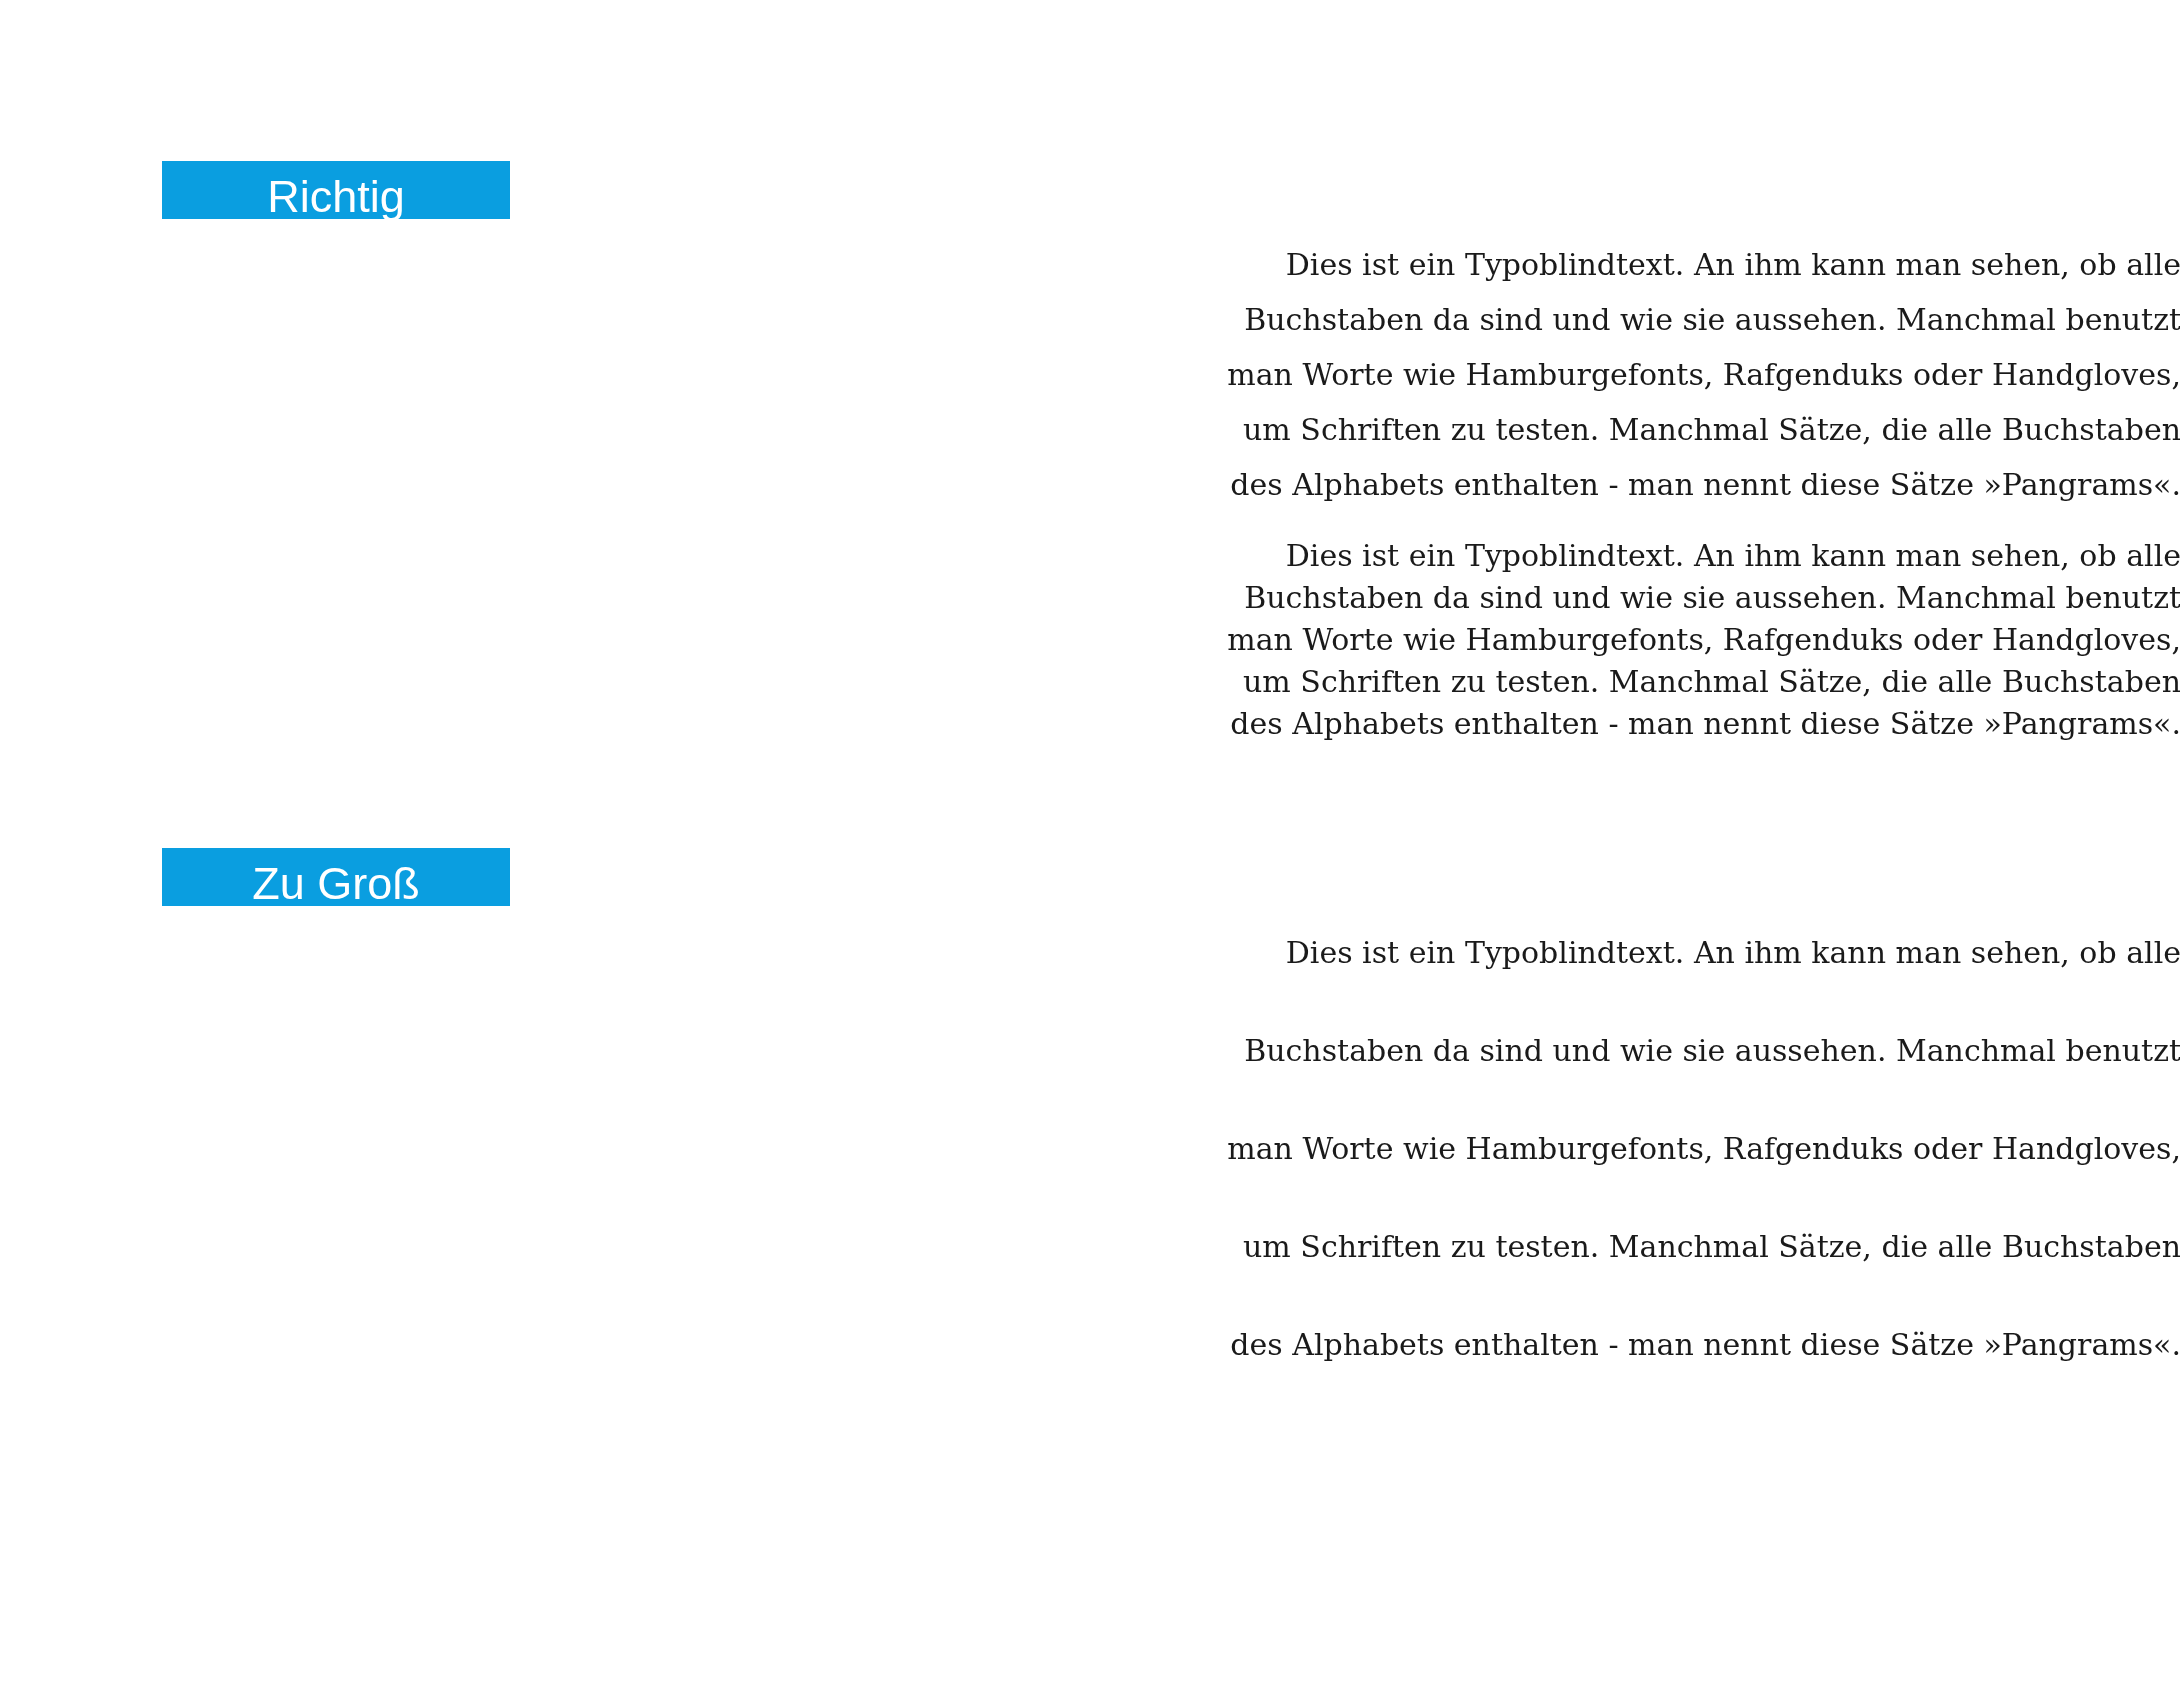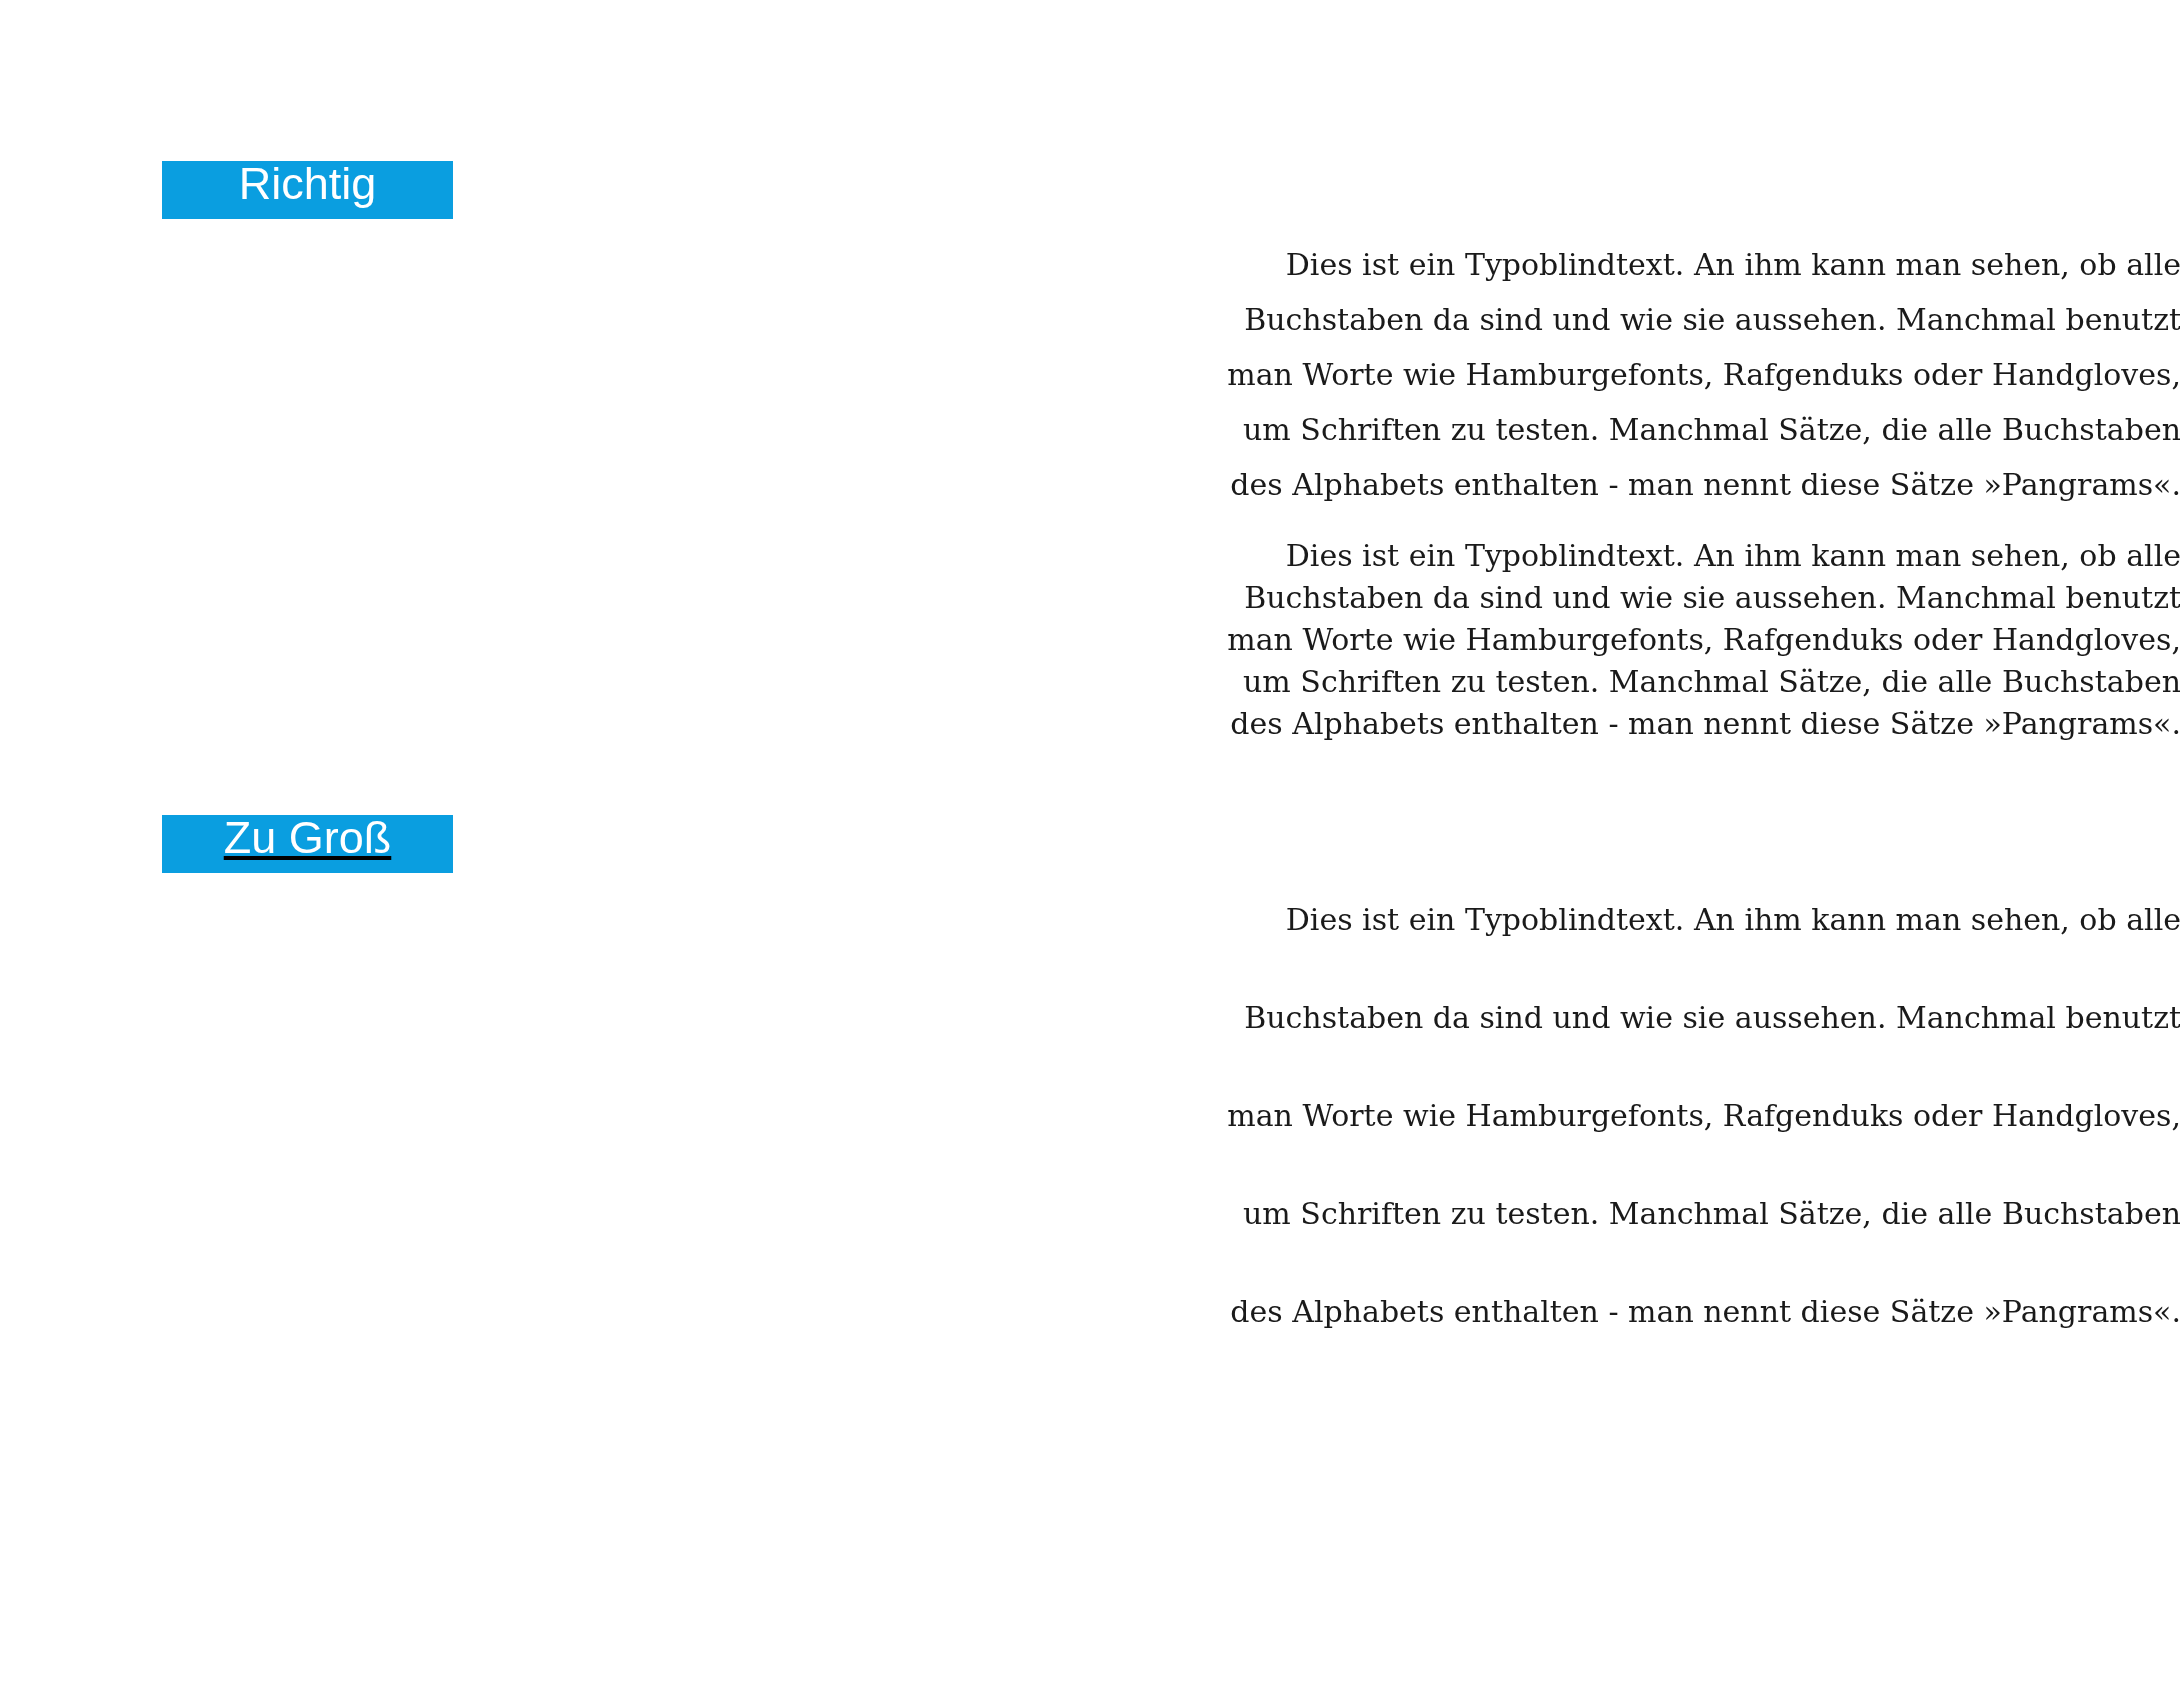--- a/index.html
+++ b/index.html
@@ -11,33 +11,32 @@
     position: relative;
     width: 2181px;
     height: 1700px;
     background: #ffffff;
     box-sizing: border-box;
     padding: 161px 0 0 162px;
     overflow: hidden;
     display: flow-root;
   }
   .label-box {
-    width: 291px;
+    width: 348px;
     height: 58px;
     background: var(--label-bg, #0a9ee0);
     display: flex;
-    align-items: flex-start;
+    align-items: flex-end;
     justify-content: center;
   }
   .label-box.gap-mid {
     margin-top: 100px;
   }
   .label-box.gap-last {
-    margin-top: 70px;
-    text-decoration: underline;
+    margin-top: 103px;
   }
   .label-text {
     font-family: "Liberation Sans", sans-serif;
     font-size: 45px;
     line-height: 45px;
     color: var(--label-text, #ffffff);
     white-space: nowrap;
   }
   .para {
     font-family: "DejaVu Serif", serif;

